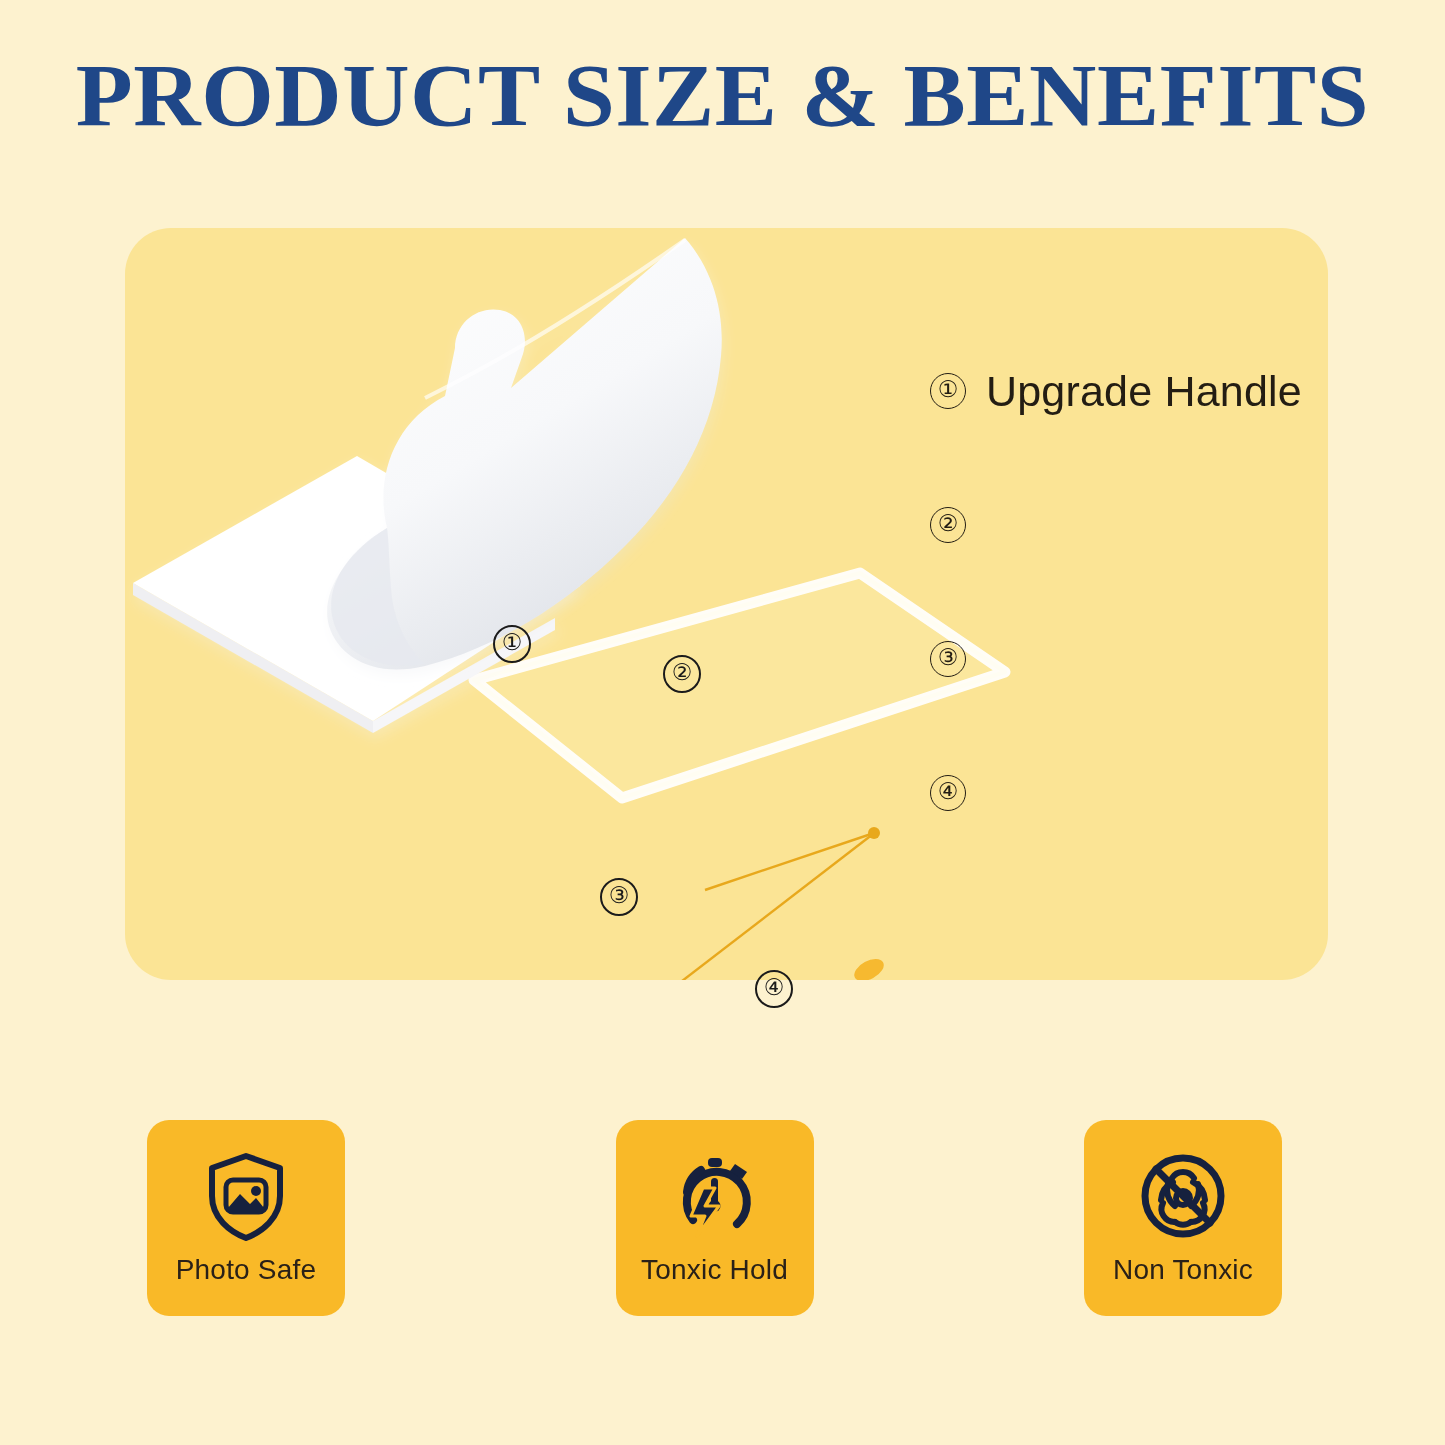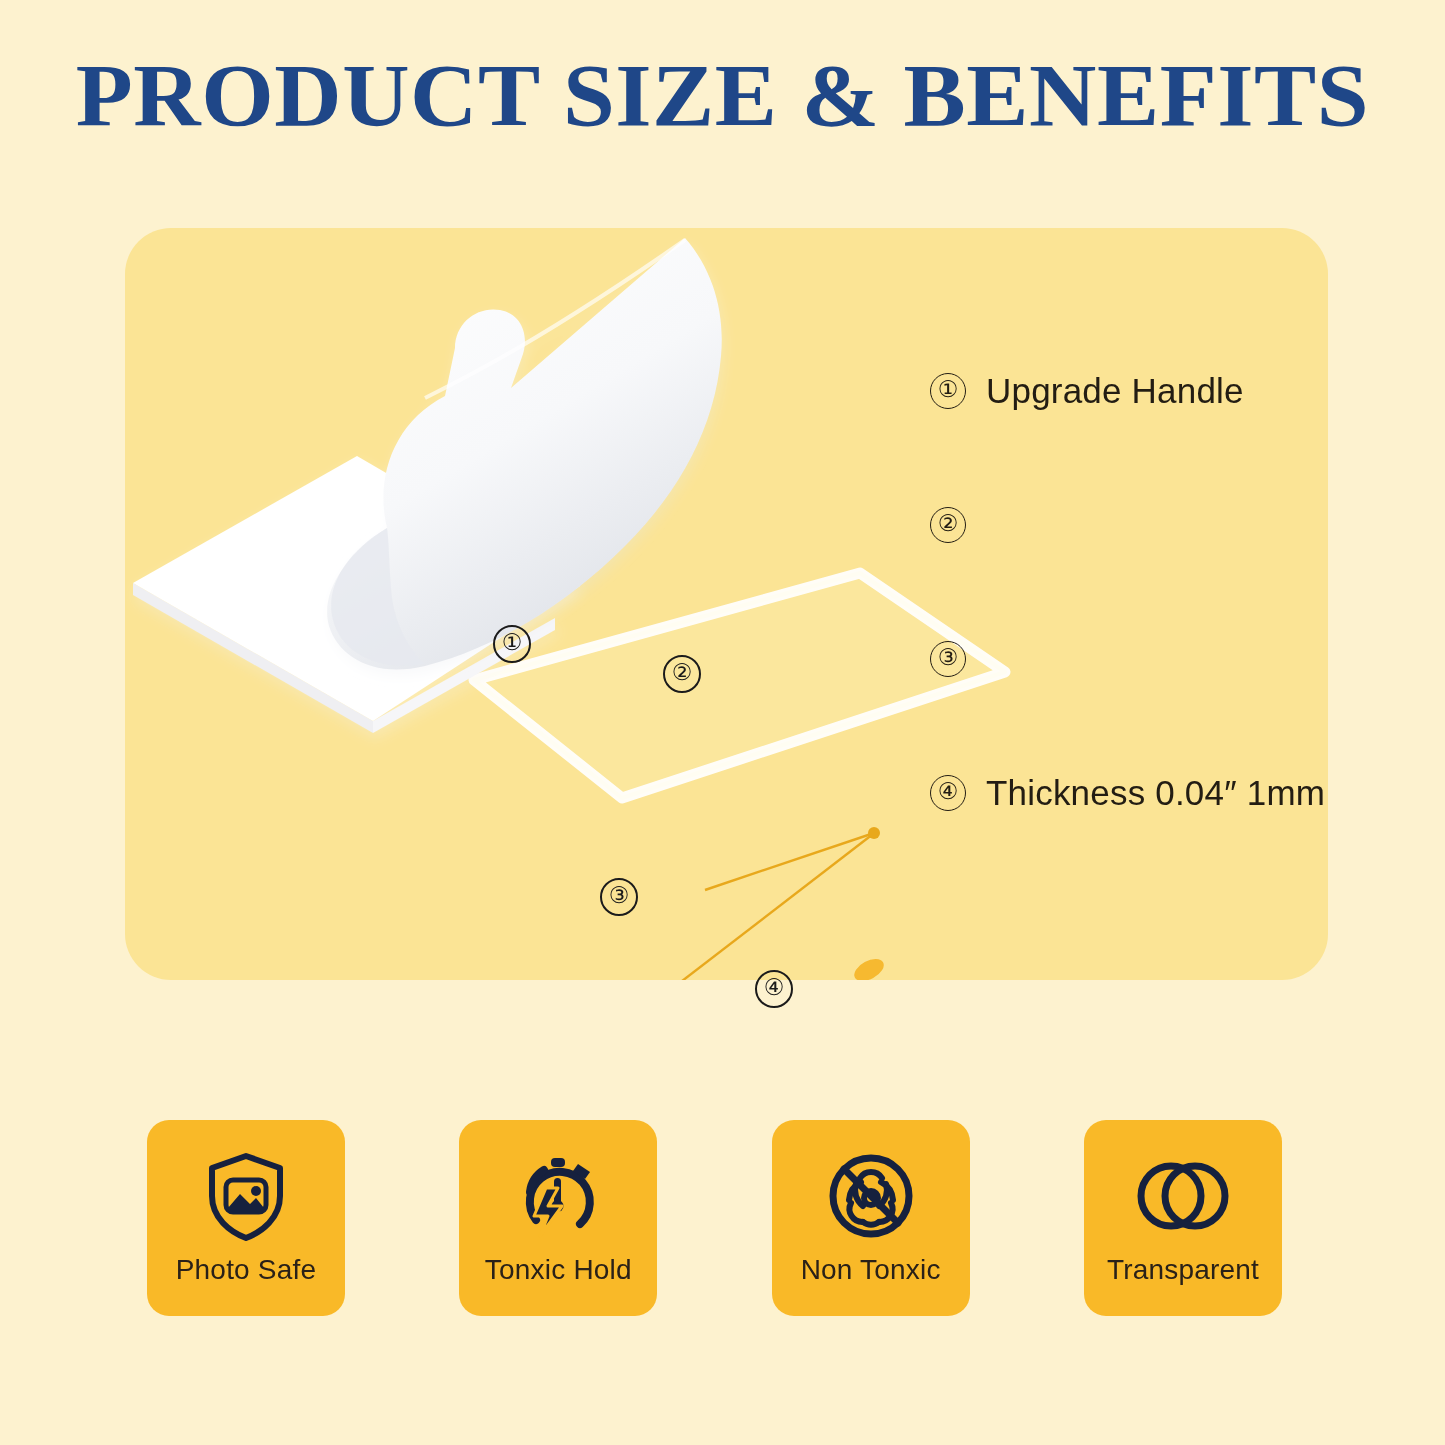--- a/index.html
+++ b/index.html
@@ -73,21 +73,21 @@
     height: 34px;
     border: 1.8px solid #231d13;
     border-radius: 50%;
     color: #231d13;
     font-size: 23px;
     line-height: 31px;
     text-align: center;
     margin-right: 20px;
   }
   .legend-label {
-    font-size: 35px;
+    font-size: 43px;
     color: #231d13;
     white-space: nowrap;
     letter-spacing: 0.2px;
   }
 
   
   .badges {
     position: absolute;
     left: 147px;
     top: 1120px;
@@ -269,21 +269,20 @@
     <div class="legend-row">
       <div class="legend-marker">②</div>
     </div>
 
     <div class="legend-row">
       <div class="legend-marker">③</div>
     </div>
 
     <div class="legend-row">
       <div class="legend-marker">④</div>
-      <div class="legend-label">Thickness  0.04″ 1mm</div>
     </div>
 
   </div>
 </div>
 
 <div class="badges">
 
   <div class="badge">
     <div class="badge-icon">
       <svg width="96" height="96" viewBox="0 0 96 96">
@@ -325,23 +324,14 @@
           <path d="M26 52 A22 22 0 0 1 38 34"></path>
           <path d="M70 52 A22 22 0 0 0 58 34"></path>
         </g>
         <circle cx="48" cy="50" r="7" fill="none" stroke="#16213e" stroke-width="6"></circle>
         <line x1="21" y1="21" x2="75" y2="75" stroke="#16213e" stroke-width="7" stroke-linecap="round"></line>
       </svg>
     </div>
     <div class="badge-label">Non Tonxic</div>
   </div>
 
-  <div class="badge">
-    <div class="badge-icon">
-      <svg width="96" height="96" viewBox="0 0 96 96">
-        <circle cx="36" cy="48" r="30" fill="none" stroke="#16213e" stroke-width="7"></circle>
-        <circle cx="60" cy="48" r="30" fill="none" stroke="#16213e" stroke-width="7"></circle>
-      </svg>
-    </div>
-    <div class="badge-label">Transparent</div>
-  </div>
 
 </div>
 
 </body></html>

